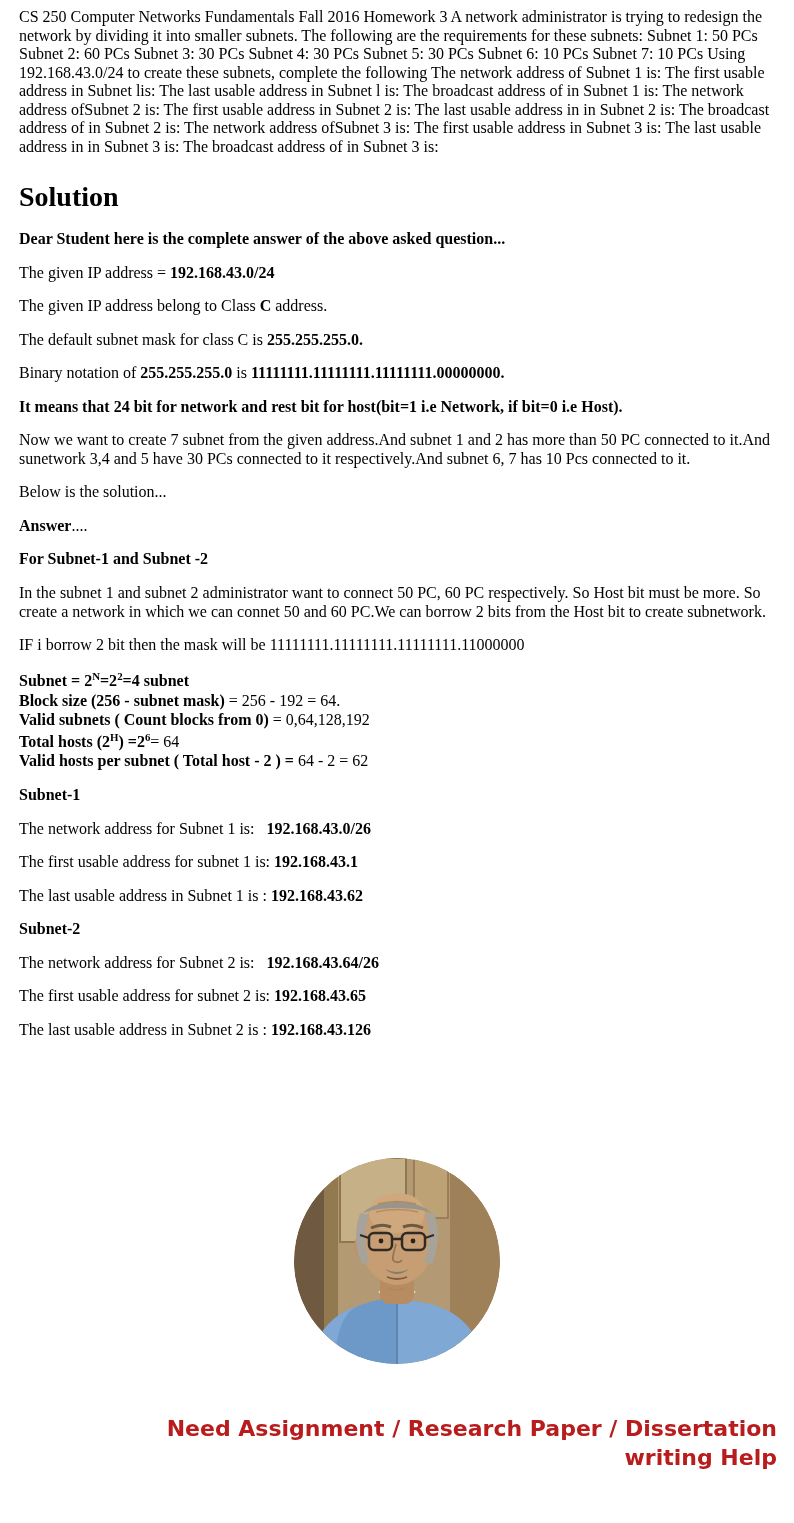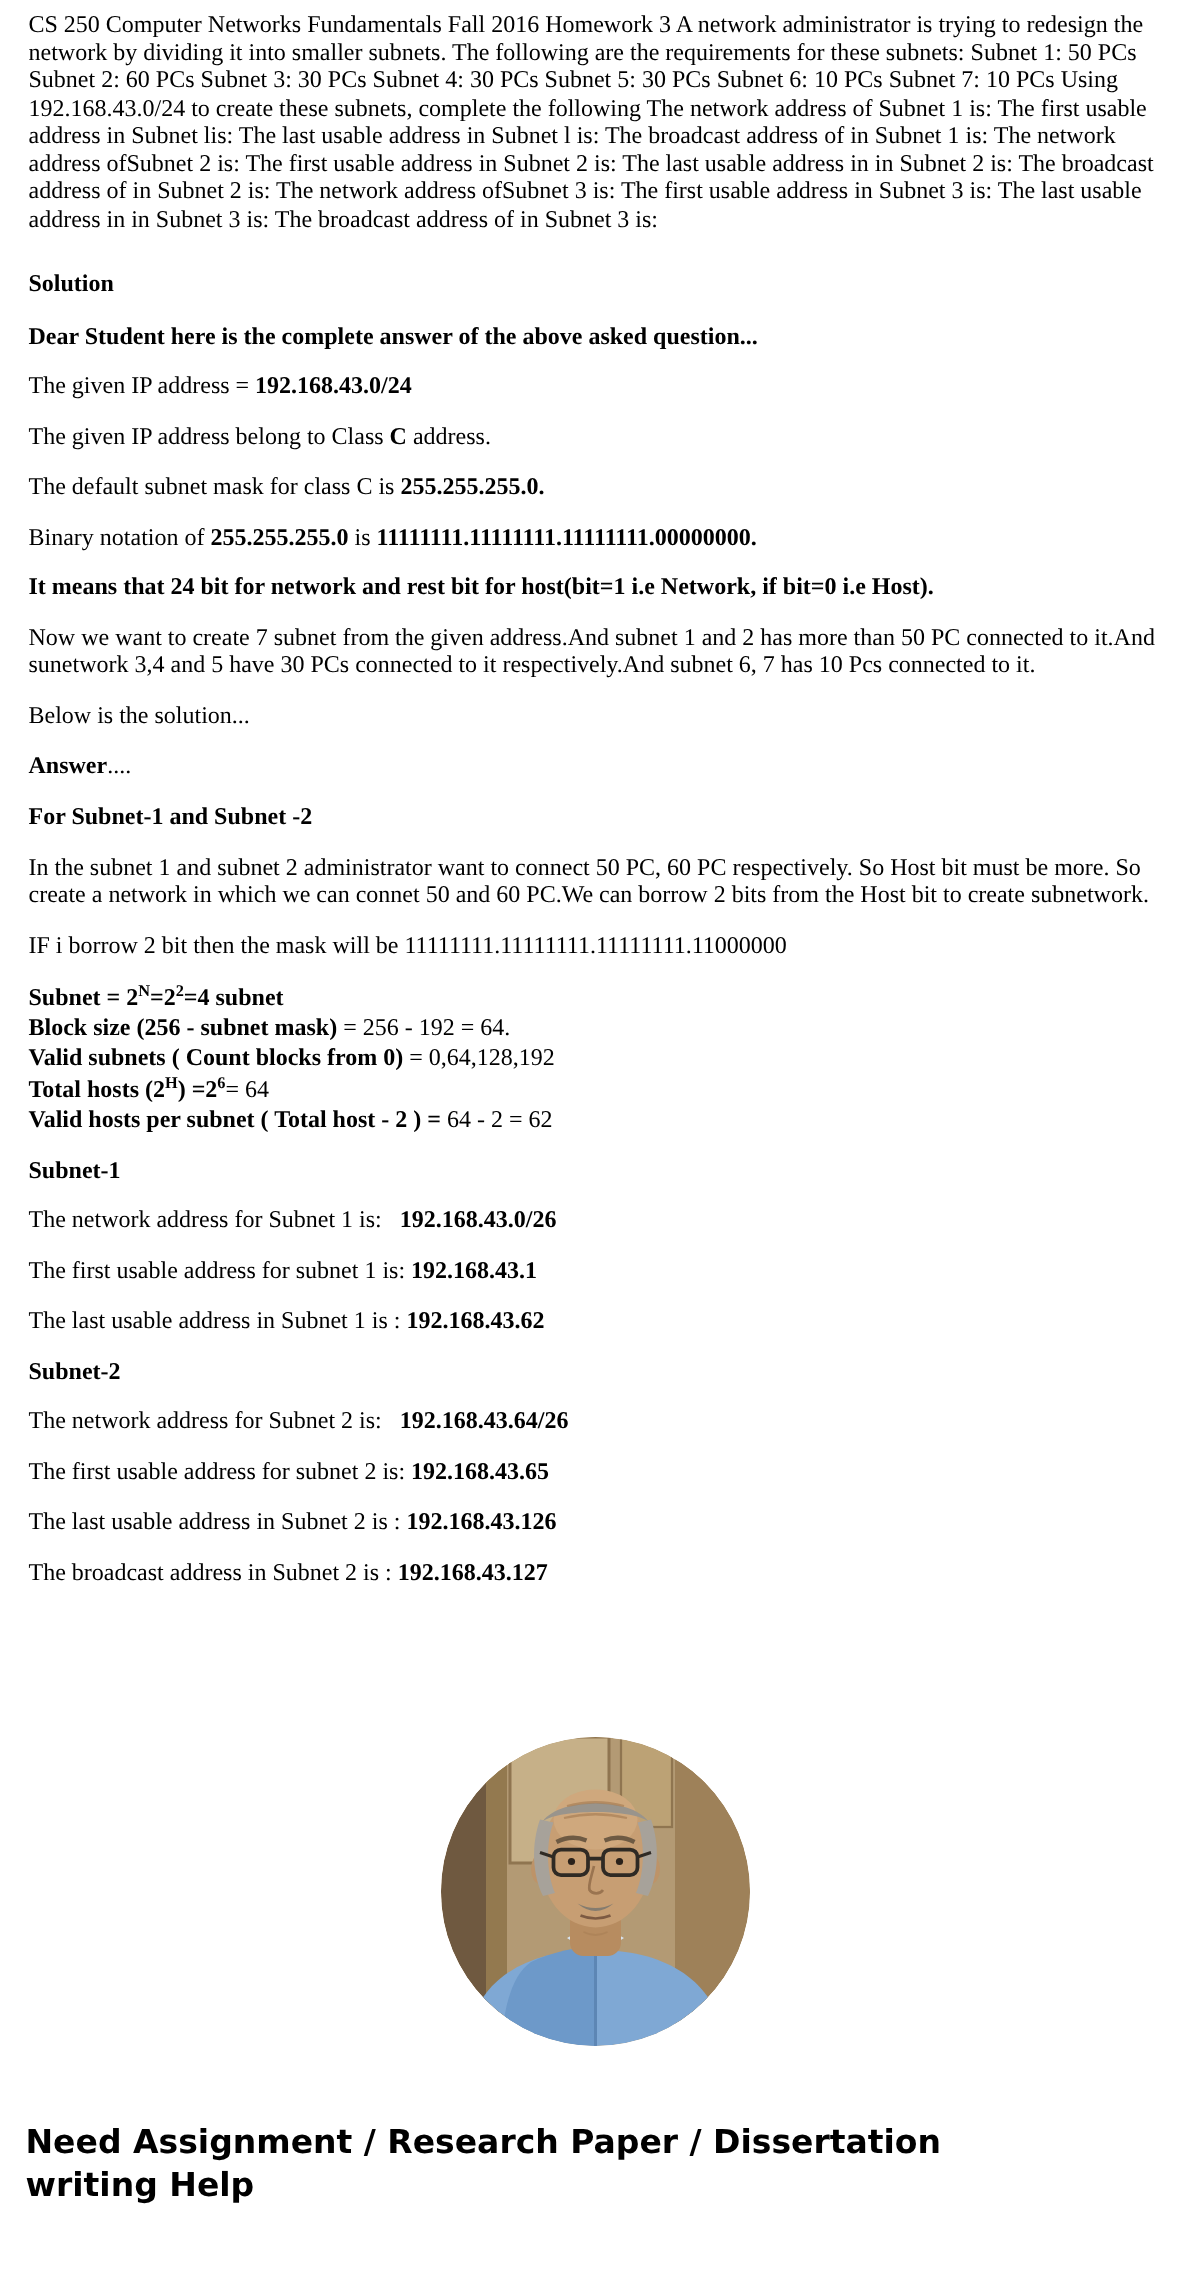--- a/index.html
+++ b/index.html
@@ -5,36 +5,36 @@
   html, body { margin: 0; padding: 0; }
   body {
     width: 794px; height: 1523px;
     background: #ffffff; color: #000000;
     font-family: "Liberation Serif", serif;
     overflow: hidden;
   }
   .doc { padding: 8px 8px 0 19px; height: 1128px; overflow: hidden; }
   .doc > :first-child { margin-top: 0; }
   .doc p { font-size: 16px; line-height: 1.16; margin: 15px 0; }
-  .doc h2 { font-size: 16px; line-height: 1.2; margin: 24px 0 16px 0; font-weight: bold; }
+  .doc h2 { font-size: 28px; line-height: 1.2; margin: 24px 0 16px 0; font-weight: bold; }
   .doc p.tight { margin: 1px 0; }
   .b { font-weight: bold; }
   sup { font-size: 0.68em; }
   .photo {
     width: 206px; height: 206px;
     margin: 22px auto 0 auto;
     border-radius: 50%; overflow: hidden;
   }
   .photo svg { display: block; }
   .footer {
     margin-top: 50px;
-    text-align: left;
+    text-align: right;
     font-family: "DejaVu Sans", sans-serif;
     font-weight: bold;
-    color: #000000;
+    color: #b91c1c;
   }
   .footer .line { font-size: 22px; line-height: 1.32; max-width: 760px; margin: 0 auto; }
 </style>
 </head>
 <body>
 
 <div class="doc">
     <p><span>CS 250 Computer Networks Fundamentals Fall 2016 Homework 3 A network administrator is trying to redesign the network by dividing it into smaller subnets. The following are the requirements for these subnets: Subnet 1: 50 PCs Subnet 2: 60 PCs Subnet 3: 30 PCs Subnet 4: 30 PCs Subnet 5: 30 PCs Subnet 6: 10 PCs Subnet 7: 10 PCs Using 192.168.43.0/24 to create these subnets, complete the following The network address of Subnet 1 is: The first usable address in Subnet lis: The last usable address in Subnet l is: The broadcast address of in Subnet 1 is: The network address ofSubnet 2 is: The first usable address in Subnet 2 is: The last usable address in in Subnet 2 is: The broadcast address of in Subnet 2 is: The network address ofSubnet 3 is: The first usable address in Subnet 3 is: The last usable address in in Subnet 3 is: The broadcast address of in Subnet 3 is:</span></p>
     <h2><span class="b">Solution</span></h2>
     <p><span class="b">Dear Student here is the complete answer of the above asked question...</span></p>
@@ -55,21 +55,20 @@
     <p class="tight"><span class="b">Total hosts (2</span><sup class="b">H</sup><span class="b">) =2</span><sup class="b">6</sup><span>= 64</span></p>
     <p class="tight"><span class="b">Valid hosts per subnet ( Total host - 2 ) =</span><span> 64 - 2 = 62</span></p>
     <p><span class="b">Subnet-1</span></p>
     <p><span>The network address for Subnet 1 is:&nbsp;&nbsp; </span><span class="b">192.168.43.0/26</span></p>
     <p><span>The first usable address for subnet 1 is: </span><span class="b">192.168.43.1</span></p>
     <p><span>The last usable address in Subnet 1 is : </span><span class="b">192.168.43.62</span></p>
     <p><span class="b">Subnet-2</span></p>
     <p><span>The network address for Subnet 2 is:&nbsp;&nbsp; </span><span class="b">192.168.43.64/26</span></p>
     <p><span>The first usable address for subnet 2 is: </span><span class="b">192.168.43.65</span></p>
     <p><span>The last usable address in Subnet 2 is : </span><span class="b">192.168.43.126</span></p>
-    <p><span>The broadcast address in Subnet 2 is : </span><span class="b">192.168.43.127</span></p>
   </div>
 
 <div class="photo">
   <svg viewBox="0 0 206 206" width="206" height="206">
     <defs>
         <clipPath id="pc">
           <circle cx="103" cy="103" r="103"></circle>
         </clipPath>
       </defs>
     <g clip-path="url(#pc)">

